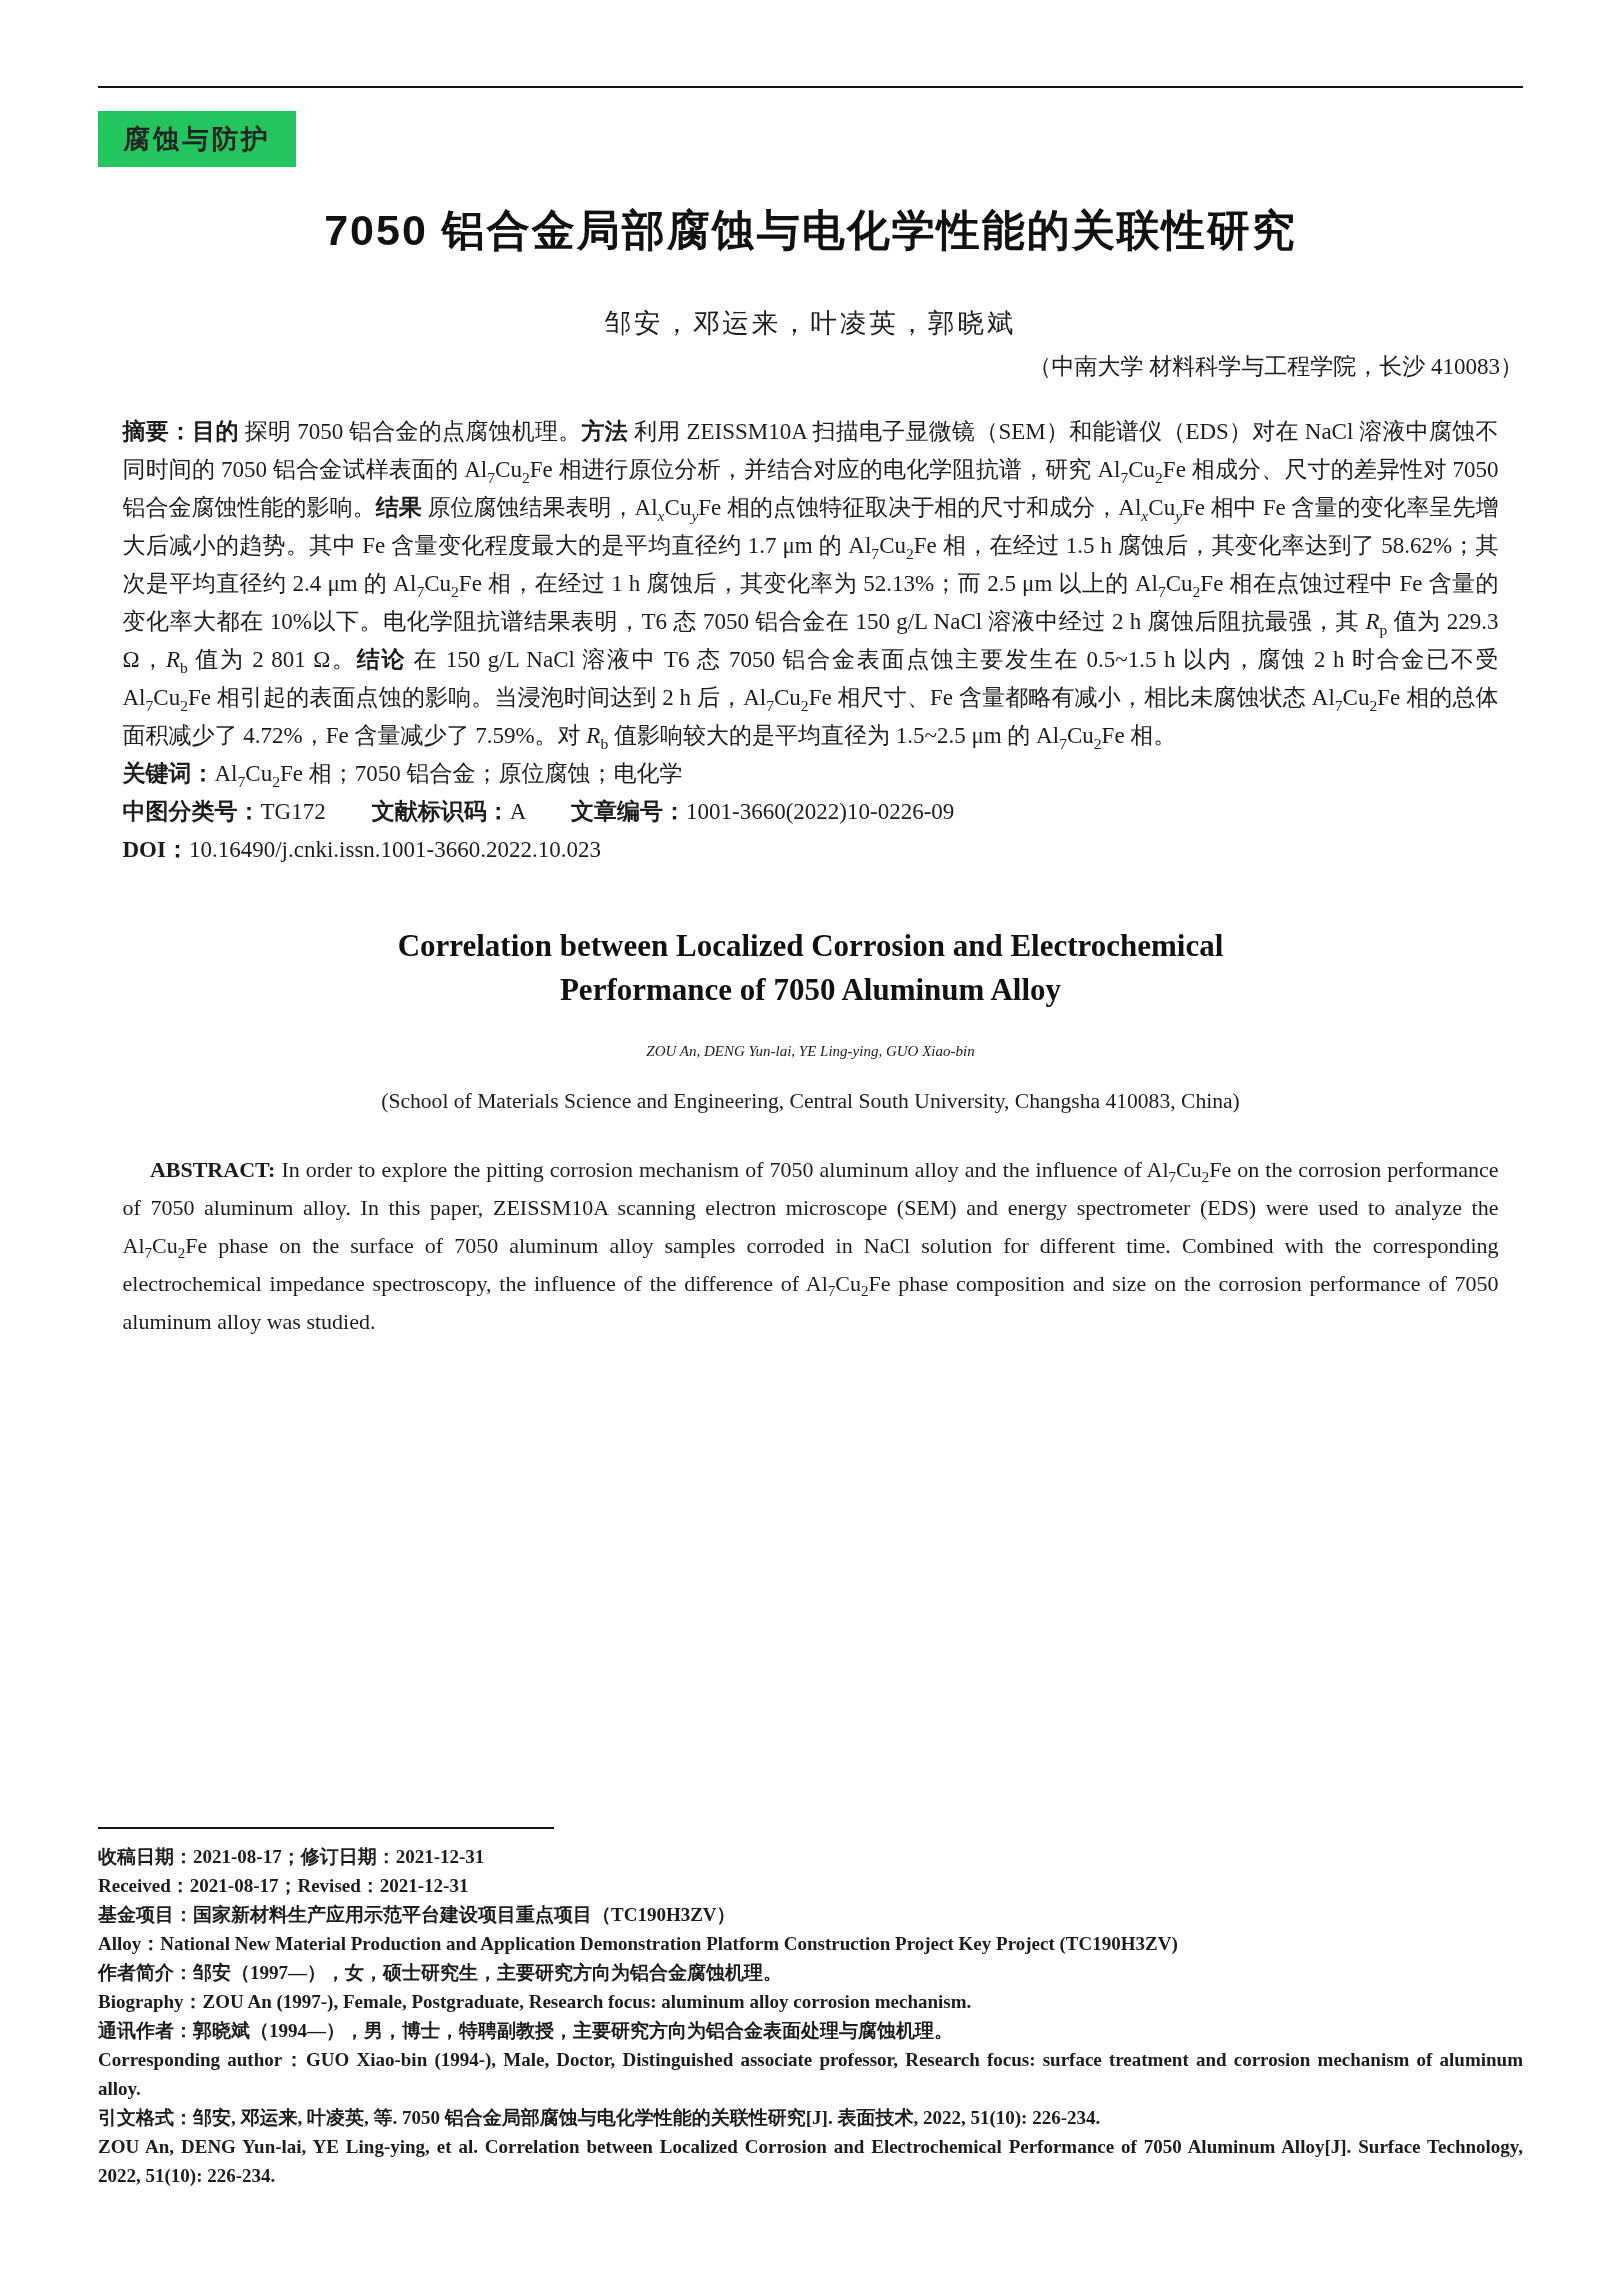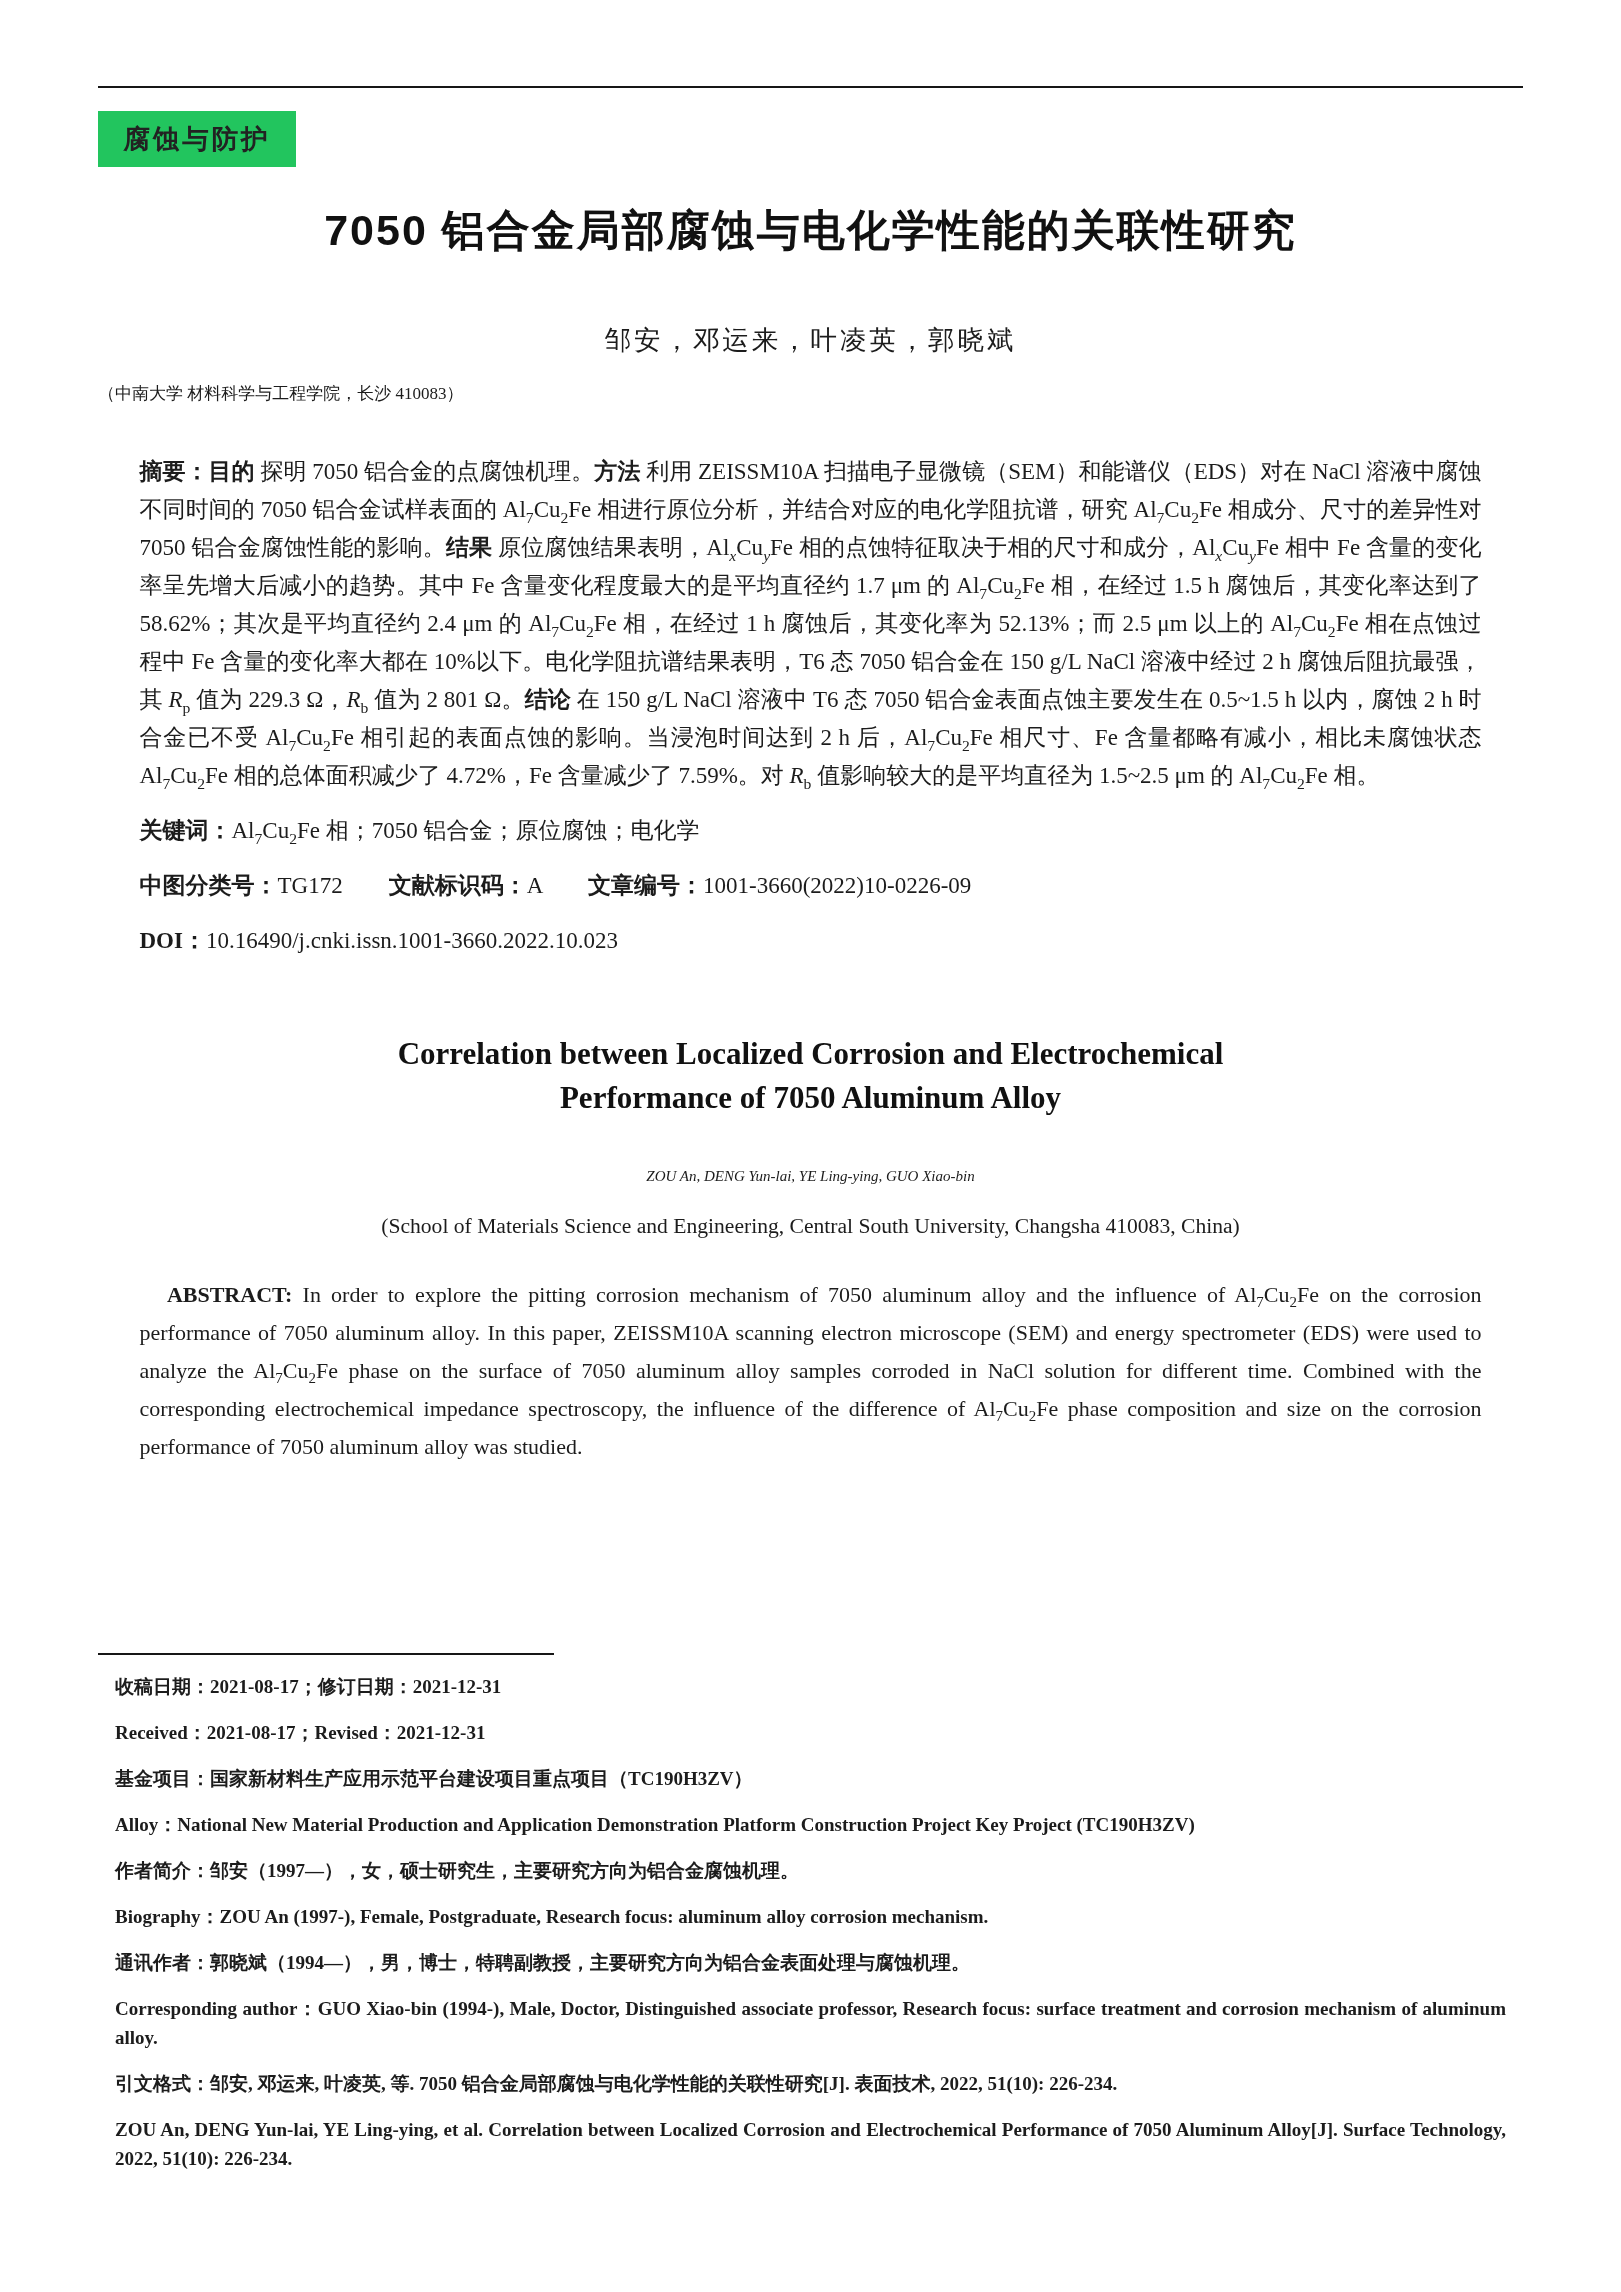--- a/index.html
+++ b/index.html
@@ -1,17 +1,17 @@
 <!DOCTYPE html>
 <html><head>
 <meta charset="utf-8">
 <style>
   html,body{margin:0;padding:0;background:#ffffff;}
   *{box-sizing:border-box;}
-  p,h1,h2{margin:17px;padding:0;}
+  p,h1,h2{margin:0;padding:0;}
   .page{
     position:relative;
     width:1621px;height:2293px;
     background:#ffffff;
     color:#1c1c1c;
     font-family:"Liberation Serif","DejaVu Serif",serif;
     display:flex;flex-direction:column;
     padding:76px 98px 103px 98px;
   }
   
@@ -32,21 +32,21 @@
     padding:9.8px 25.5px;
     color:#222;
   }
   
   .title-cn{
     margin-top:35px;text-align:center;
     font-family:"Liberation Sans","DejaVu Sans",sans-serif;
     font-size:43px;font-weight:bold;letter-spacing:2px;color:#111;
   }
   .authors-cn{margin-top:45px;text-align:center;font-size:26.5px;letter-spacing:2.9px;}
-  .affiliation-cn{margin-top:24px;text-align:left;font-size:17px;}
+  .affiliation-cn{margin-top:10px;text-align:right;font-size:23px;}
   
   .abstract-block{margin-top:31px;padding:0 24.5px;font-size:23px;line-height:38px;}
   .abstract-cn{text-align:justify;}
   .keywords,.clc,.doi{text-align:left;}
   sub{font-size:68%;line-height:0;}
   
   .title-en{margin-top:55px;text-align:center;font-size:31px;font-weight:bold;line-height:44px;color:#111;}
   .authors-en{margin-top:31px;text-align:center;font-size:15px;font-style:italic;}
   .affiliation-en{margin-top:29px;text-align:center;font-size:21.6px;}
   .abstract-en{margin-top:37px;padding:0 24.5px;font-size:22px;line-height:38px;text-align:justify;text-indent:27.4px;}

